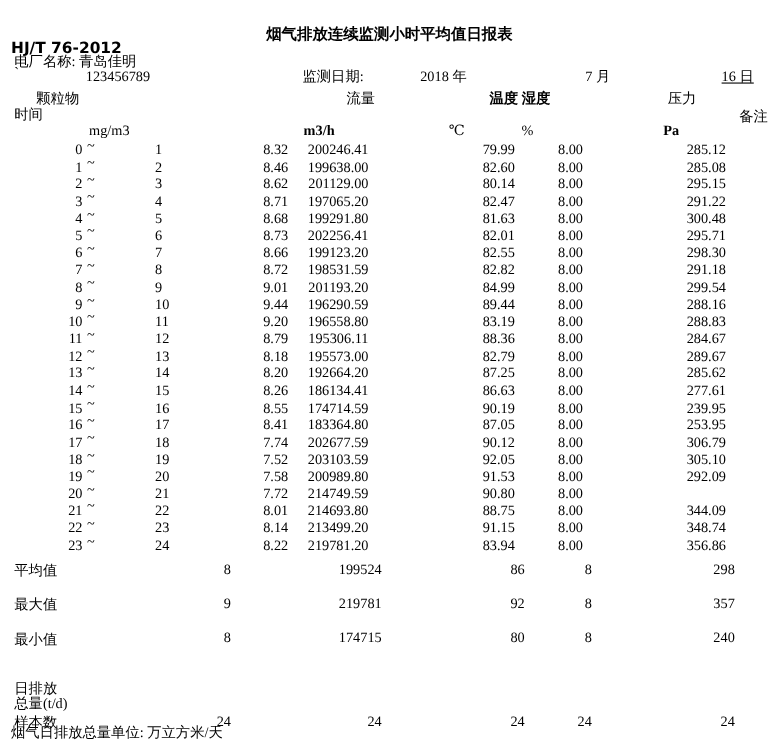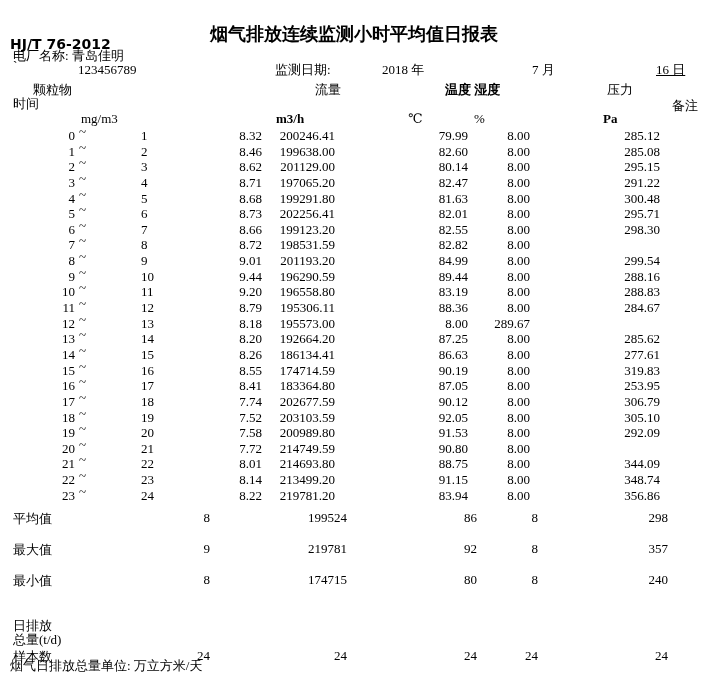--- a/index.html
+++ b/index.html
@@ -1,20 +1,20 @@
 <!DOCTYPE html>
 <html><head>
 <meta charset="utf-8">
 <style>
   html,body{margin:0;padding:0;background:#fff;}
   .page{position:relative;width:708px;height:680px;background:#ffffff;color:#000;
         font-family:"Liberation Serif","DejaVu Serif",serif;font-size:13px;overflow:hidden;}
   .abs{position:absolute;white-space:nowrap;}
   .std{left:10px;top:6px;font-weight:bold;font-size:14px;font-family:"DejaVu Sans",sans-serif;margin-top:30px;}
-  .title{left:0;top:22px;width:100%;text-align:center;font-weight:bold;font-size:18px;}
+  .title{left:0;top:22px;width:100%;text-align:center;font-weight:bold;font-size:14px;}
   .lbl{font-size:13px;}
   
   .rows{left:0;top:128px;width:660px;}
   .row{display:grid;grid-template-columns:75px 66px 30px 91px 73px 133px 62px 130px;
        height:15.65px;line-height:15.65px;}
   .c{white-space:nowrap;overflow:visible;}
   .r{text-align:right;}
   .l{text-align:left;}
   .tilde{position:relative;top:-4px;padding-left:4px;display:inline-block;}
   
@@ -135,20 +135,21 @@
     </div>
 
     <div class="row">
       <div class="c r">7</div>
       <div class="c l"><span class="tilde">~</span></div>
       <div class="c l">8</div>
       <div class="c r">8.72</div>
       <div class="c r">198531.59</div>
       <div class="c r">82.82</div>
       <div class="c r">8.00</div>
+      <div class="c r">291.18</div>
     </div>
 
     <div class="row">
       <div class="c r">8</div>
       <div class="c l"><span class="tilde">~</span></div>
       <div class="c l">9</div>
       <div class="c r">9.01</div>
       <div class="c r">201193.20</div>
       <div class="c r">84.99</div>
       <div class="c r">8.00</div>
@@ -187,20 +188,21 @@
       <div class="c r">8.00</div>
       <div class="c r">284.67</div>
     </div>
 
     <div class="row">
       <div class="c r">12</div>
       <div class="c l"><span class="tilde">~</span></div>
       <div class="c l">13</div>
       <div class="c r">8.18</div>
       <div class="c r">195573.00</div>
+      <div class="c r">82.79</div>
       <div class="c r">8.00</div>
       <div class="c r">289.67</div>
     </div>
 
     <div class="row">
       <div class="c r">13</div>
       <div class="c l"><span class="tilde">~</span></div>
       <div class="c l">14</div>
       <div class="c r">8.20</div>
       <div class="c r">192664.20</div>
@@ -221,21 +223,21 @@
     </div>
 
     <div class="row">
       <div class="c r">15</div>
       <div class="c l"><span class="tilde">~</span></div>
       <div class="c l">16</div>
       <div class="c r">8.55</div>
       <div class="c r">174714.59</div>
       <div class="c r">90.19</div>
       <div class="c r">8.00</div>
-      <div class="c r">319.83</div>
+      <div class="c r">239.95</div>
     </div>
 
     <div class="row">
       <div class="c r">16</div>
       <div class="c l"><span class="tilde">~</span></div>
       <div class="c l">17</div>
       <div class="c r">8.41</div>
       <div class="c r">183364.80</div>
       <div class="c r">87.05</div>
       <div class="c r">8.00</div>

